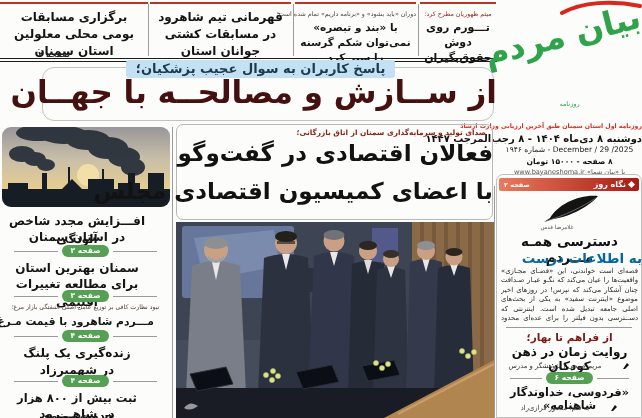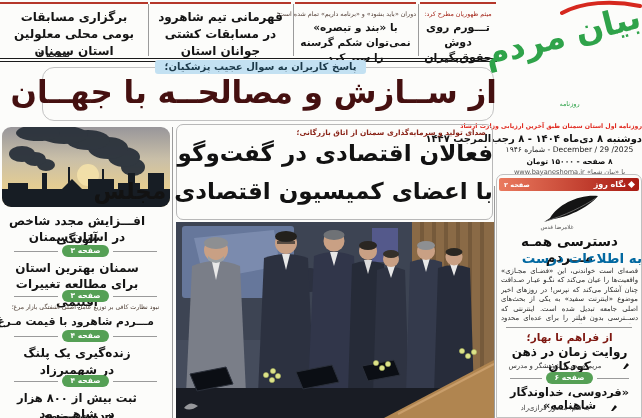--- a/index.html
+++ b/index.html
@@ -22,21 +22,21 @@
   #vs1{left:148px;top:4px;height:52px;}
   #vs2{left:293px;top:4px;height:52px;}
   #vs3{left:418px;top:4px;height:52px;}
   #vsL{left:172px;top:127px;height:291px;}
   #vsR{left:494px;top:186px;height:232px;}
   #page2-under{left:10px;top:50px;width:60px;font-size:8px;font-weight:bold;color:#222;}
   #dblrule{left:0;top:58px;width:497px;height:4px;border-top:1.5px solid #1a1a1a;border-bottom:1px solid #1a1a1a;}
 
   
   #leadBox{left:42px;top:67px;width:452px;height:54px;border:1px solid #c2c2c2;border-radius:12px;}
-  #leadKicker{left:0;top:61px;width:497px;text-align:center;font-size:10px;font-weight:bold;color:#1c3a4a;padding-left:24px;}
+  #leadKicker{left:0;top:61px;width:497px;text-align:center;font-size:13px;font-weight:bold;color:#1c3a4a;padding-left:24px;}
   #leadKicker span{background:#c3e1f2;padding:1px 10px 2px;border-radius:3px;}
   #leadHeadline{left:0;top:74px;width:497px;text-align:center;font-size:31px;font-weight:bold;
                 color:#451010;letter-spacing:-1px;white-space:nowrap;}
   #logo{left:497px;top:14px;width:145px;text-align:center;font-size:33px;font-weight:bold;color:#2fa34a;
         transform:rotate(-14deg);letter-spacing:-2px;white-space:nowrap;}
   #logoSwoosh{left:560px;top:0;width:82px;height:16px;}
   #mtype1{left:497px;top:100px;width:145px;font-size:6.5px;color:#2fa34a;text-align:center;}
   #mtype2{left:497px;top:109px;width:145px;font-size:8px;font-weight:bold;color:#2fa34a;text-align:center;}
   #mrank{left:497px;top:122px;width:145px;font-size:6.2px;font-weight:bold;color:#e0281e;text-align:center;white-space:nowrap;}
   #mdatefa{left:497px;top:133px;width:145px;font-size:10px;font-weight:bold;color:#111;text-align:center;white-space:nowrap;}

